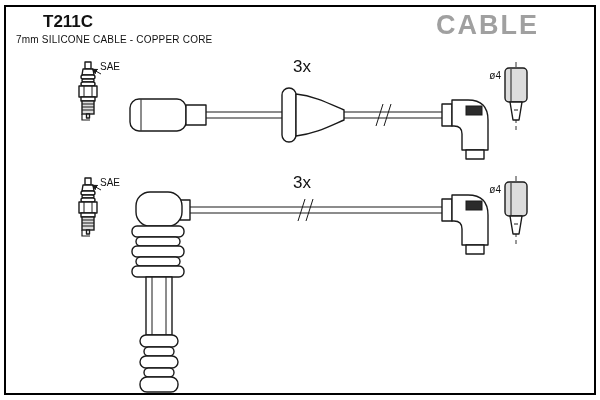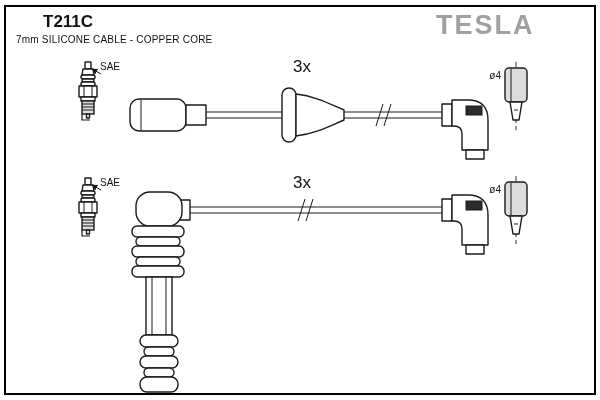--- a/index.html
+++ b/index.html
@@ -137,13 +137,13 @@
   </g>
 
   <g>
     <use href="#terminal" transform="translate(505,182)"></use>
   </g>
   <text x="501" y="193" class="lbl" text-anchor="end">ø4</text>
 </svg>
 
 <div class="part-number">T211C</div>
 <div class="description">7mm SILICONE CABLE - COPPER CORE</div>
-<div class="brand">TESLA</div>
+<div class="brand">CABLE</div>
 
 </body></html>

